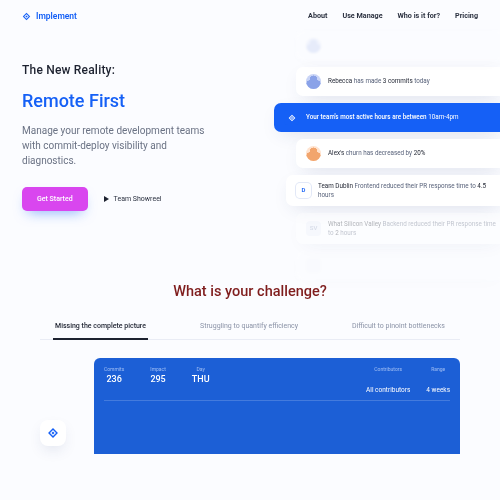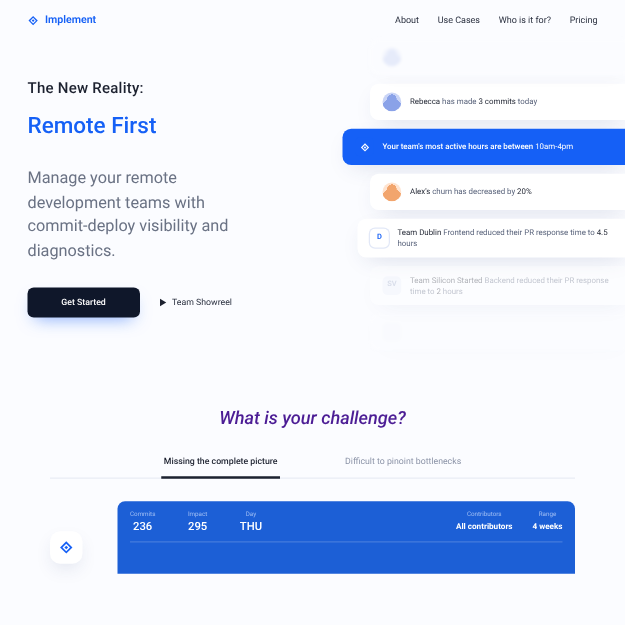--- a/index.html
+++ b/index.html
@@ -3,30 +3,30 @@
 <meta charset="utf-8">
 <style>
   * { margin:0; padding:0; box-sizing:border-box; font-family: -apple-system, BlinkMacSystemFont, "Segoe UI", Roboto, sans-serif; }
   body { width:500px; height:500px; background:#fbfcff; color:#1e2330; overflow:hidden; font-size:7px; }
 
   
   .nav { display:flex; align-items:flex-start; padding:11px 22px 0 22px; }
   .brand { display:flex; align-items:center; gap:5px; color:#1560f6; font-weight:600; font-size:8.5px; }
   .brand-icon { width:9px; height:9px; }
   .nav-links { margin-left:auto; display:flex; gap:15px; font-size:7.2px; color:#2b3140; }
-  .nav-links span { cursor:pointer; }
+  .nav-links span { cursor:pointer;font-weight:bold; }
 
   
   .hero { position:relative; padding:42px 0 0 22px; display:flex; }
   .hero-left { width:230px; }
   .title1 { font-size:12px; font-weight:500; letter-spacing:.2px; color:#1d2230; }
   .title2 { font-size:18px; font-weight:500; color:#1560f6; margin-top:13px; }
-  .subtitle { margin-top:22px; font-size:13px; line-height:1.5; color:#6a7284; max-width:190px; }
+  .subtitle { margin-top:12px; font-size:10px; line-height:1.5; color:#6a7284; max-width:190px; }
   .cta-row { margin-top:19px; display:flex; align-items:center; gap:16px; }
-  .btn-primary { background:#0f172a; color:#fff; font-size:7px; font-weight:500; padding:8px 27px; border-radius:5px; cursor:pointer; box-shadow:0 6px 14px -6px rgba(21,96,246,.6); }
+  .btn-primary { background:#d946ef; color:#fff; font-size:7px; font-weight:500; padding:8px 15px; border-radius:5px; cursor:pointer; box-shadow:0 6px 14px -6px rgba(21,96,246,.6); }
   .play { display:flex; align-items:center; gap:5px; font-size:7px; color:#2b3140; cursor:pointer; }
   .play-icon { width:0; height:0; border-top:3px solid transparent; border-bottom:3px solid transparent; border-left:5px solid #1d2230; }
 
   
   .feed { position:absolute; right:-6px; top:10px; width:232px; display:flex; flex-direction:column; gap:7px; }
   .card { background:#fff; border-radius:7px; box-shadow:0 6px 20px -8px rgba(40,60,120,.22); padding:7px 10px; display:flex; align-items:center; gap:7px; font-size:6.3px; color:#58627a; line-height:1.35; }
   .card.fade1 { opacity:.35; filter:blur(.6px); margin-left:22px; }
   .card.fade2 { opacity:.12; filter:blur(1px); margin-left:22px; }
   .card.blue { background:#1560f6; color:#fff; font-weight:500; }
   .card.blue b { color:#fff; }
@@ -37,55 +37,55 @@
   .chip { width:15px; height:15px; border-radius:4px; display:flex; align-items:center; justify-content:center; font-size:6px; font-weight:600; flex:0 0 auto; }
   .chip.w { background:#fff; color:#1560f6; box-shadow:0 0 0 1px #e2e8f7; }
   .chip.b { background:#1560f6; color:#fff; }
   .chip.b svg { width:8px; height:8px; }
   .chip.sv { background:#eef2fb; color:#9aa6c4; }
   .card.fade0 { opacity:.18; filter:blur(1.2px); margin-left:22px; }
   .card-text{flex:1;}
 
   
   .section { margin-top:72px; text-align:center; }
-  .sec-title { font-size:14.5px; font-weight:500; color:#4c1d95;font-style:italic; }
+  .sec-title { font-size:14.5px; font-weight:500; color:#7f1d1d; }
   .tabs { margin:22px auto 0; display:flex; justify-content:center; gap:50px; font-size:7px; color:#8b93a7; border-bottom:1px solid #e9ecf5; width:420px; }
   .tab { padding:0 2px 8px; cursor:pointer; }
   .tab.active { color:#1d2230; font-weight:500; border-bottom:2px solid #1d2230; margin-bottom:-1px; }
 
   
-  .panel-wrap { position:relative; margin:18px auto 0; width:420px; height:58px; }
+  .panel-wrap { position:relative; margin:18px auto 0; width:420px; height:96px; }
   .sidebar-fab { position:absolute; left:0; bottom:8px; width:26px; height:26px; border-radius:8px; background:#fff; box-shadow:0 6px 16px -6px rgba(40,60,120,.25); display:flex; align-items:center; justify-content:center; }
   .sidebar-fab svg{width:12px;height:12px;}
   .panel { position:absolute; right:0; top:0; bottom:0; left:54px; background:#1c5fd6; border-radius:6px 6px 0 0; overflow:hidden; color:#cfe0ff; }
   .panel-inner{padding:8px 10px 0 10px; font-size:5px;}
   .panel-row{display:flex; gap:26px; border-bottom:1px solid rgba(255,255,255,.18); padding-bottom:6px;}
   .panel-stat .lbl{opacity:.7;}
   .panel-stat .val{color:#fff; font-size:9px; font-weight:500; margin-top:2px;}
   .panel-stat{display:flex;flex-direction:column;}
   .panel-right{margin-left:auto;display:flex;gap:16px;}
   .panel-sel{display:flex;flex-direction:column;}
   .panel-sel .lbl{opacity:.7;}
-  .panel-sel .val{color:#fff;font-size:6.5px;margin-top:2px;font-weight:bold;}
+  .panel-sel .val{color:#fff;font-size:6.5px;margin-top:14px;}
 </style>
 </head>
 <body>
 
 <div class="nav">
   <div class="brand">
     <svg class="brand-icon" viewBox="0 0 24 24" fill="none">
       <rect x="12" y="2" width="14" height="14" transform="rotate(45 12 2)" fill="#1560f6"></rect>
       <rect x="12" y="6" width="8.5" height="8.5" transform="rotate(45 12 6)" fill="#fbfcff"></rect>
       <rect x="12" y="9" width="4.2" height="4.2" transform="rotate(45 12 9)" fill="#1560f6"></rect>
     </svg>
     <span>Implement</span>
   </div>
   <div class="nav-links">
     <span>About</span>
-    <span>Use Cases</span>
+    <span>Use Manage</span>
     <span>Who is it for?</span>
     <span>Pricing</span>
   </div>
 </div>
 
 <div class="hero">
   <div class="hero-left">
     <div class="title1">The New Reality:</div>
     <div class="title2">Remote First</div>
     <div class="subtitle">Manage your remote development teams with commit-deploy visibility and diagnostics.</div>
@@ -125,34 +125,35 @@
       <div class="card-text"><b>Alex's</b><span> churn has decreased by </span><b>20%</b></div>
     </div>
 
     <div class="card" style="margin-left:12px;">
       <div class="chip w">D</div>
       <div class="card-text"><b>Team Dublin</b><span> Frontend reduced their PR response time to </span><b>4.5</b><span> hours</span></div>
     </div>
 
     <div class="card fade1">
       <div class="chip sv">SV</div>
-      <div class="card-text"><b>Team Silicon Started</b><span> Backend reduced their PR response time to </span><b>2</b><span> hours</span></div>
+      <div class="card-text"><b>What Silicon Valley</b><span> Backend reduced their PR response time to </span><b>2</b><span> hours</span></div>
     </div>
 
     <div class="card fade2">
       <div class="chip sv"></div>
       <div class="card-text">&nbsp;</div>
     </div>
   </div>
 </div>
 
 <div class="section">
   <div class="sec-title">What is your challenge?</div>
   <div class="tabs">
     <div class="tab active">Missing the complete picture</div>
+    <div class="tab">Struggling to quantify efficiency</div>
     <div class="tab">Difficult to pinoint bottlenecks</div>
   </div>
 
   <div class="panel-wrap">
     <div class="sidebar-fab">
       <svg viewBox="0 0 24 24">
           <rect x="12" y="2" width="14" height="14" transform="rotate(45 12 2)" fill="#1560f6"></rect>
           <rect x="12" y="6" width="8.5" height="8.5" transform="rotate(45 12 6)" fill="#fff"></rect>
           <rect x="12" y="9" width="4.2" height="4.2" transform="rotate(45 12 9)" fill="#1560f6"></rect>
         </svg>

